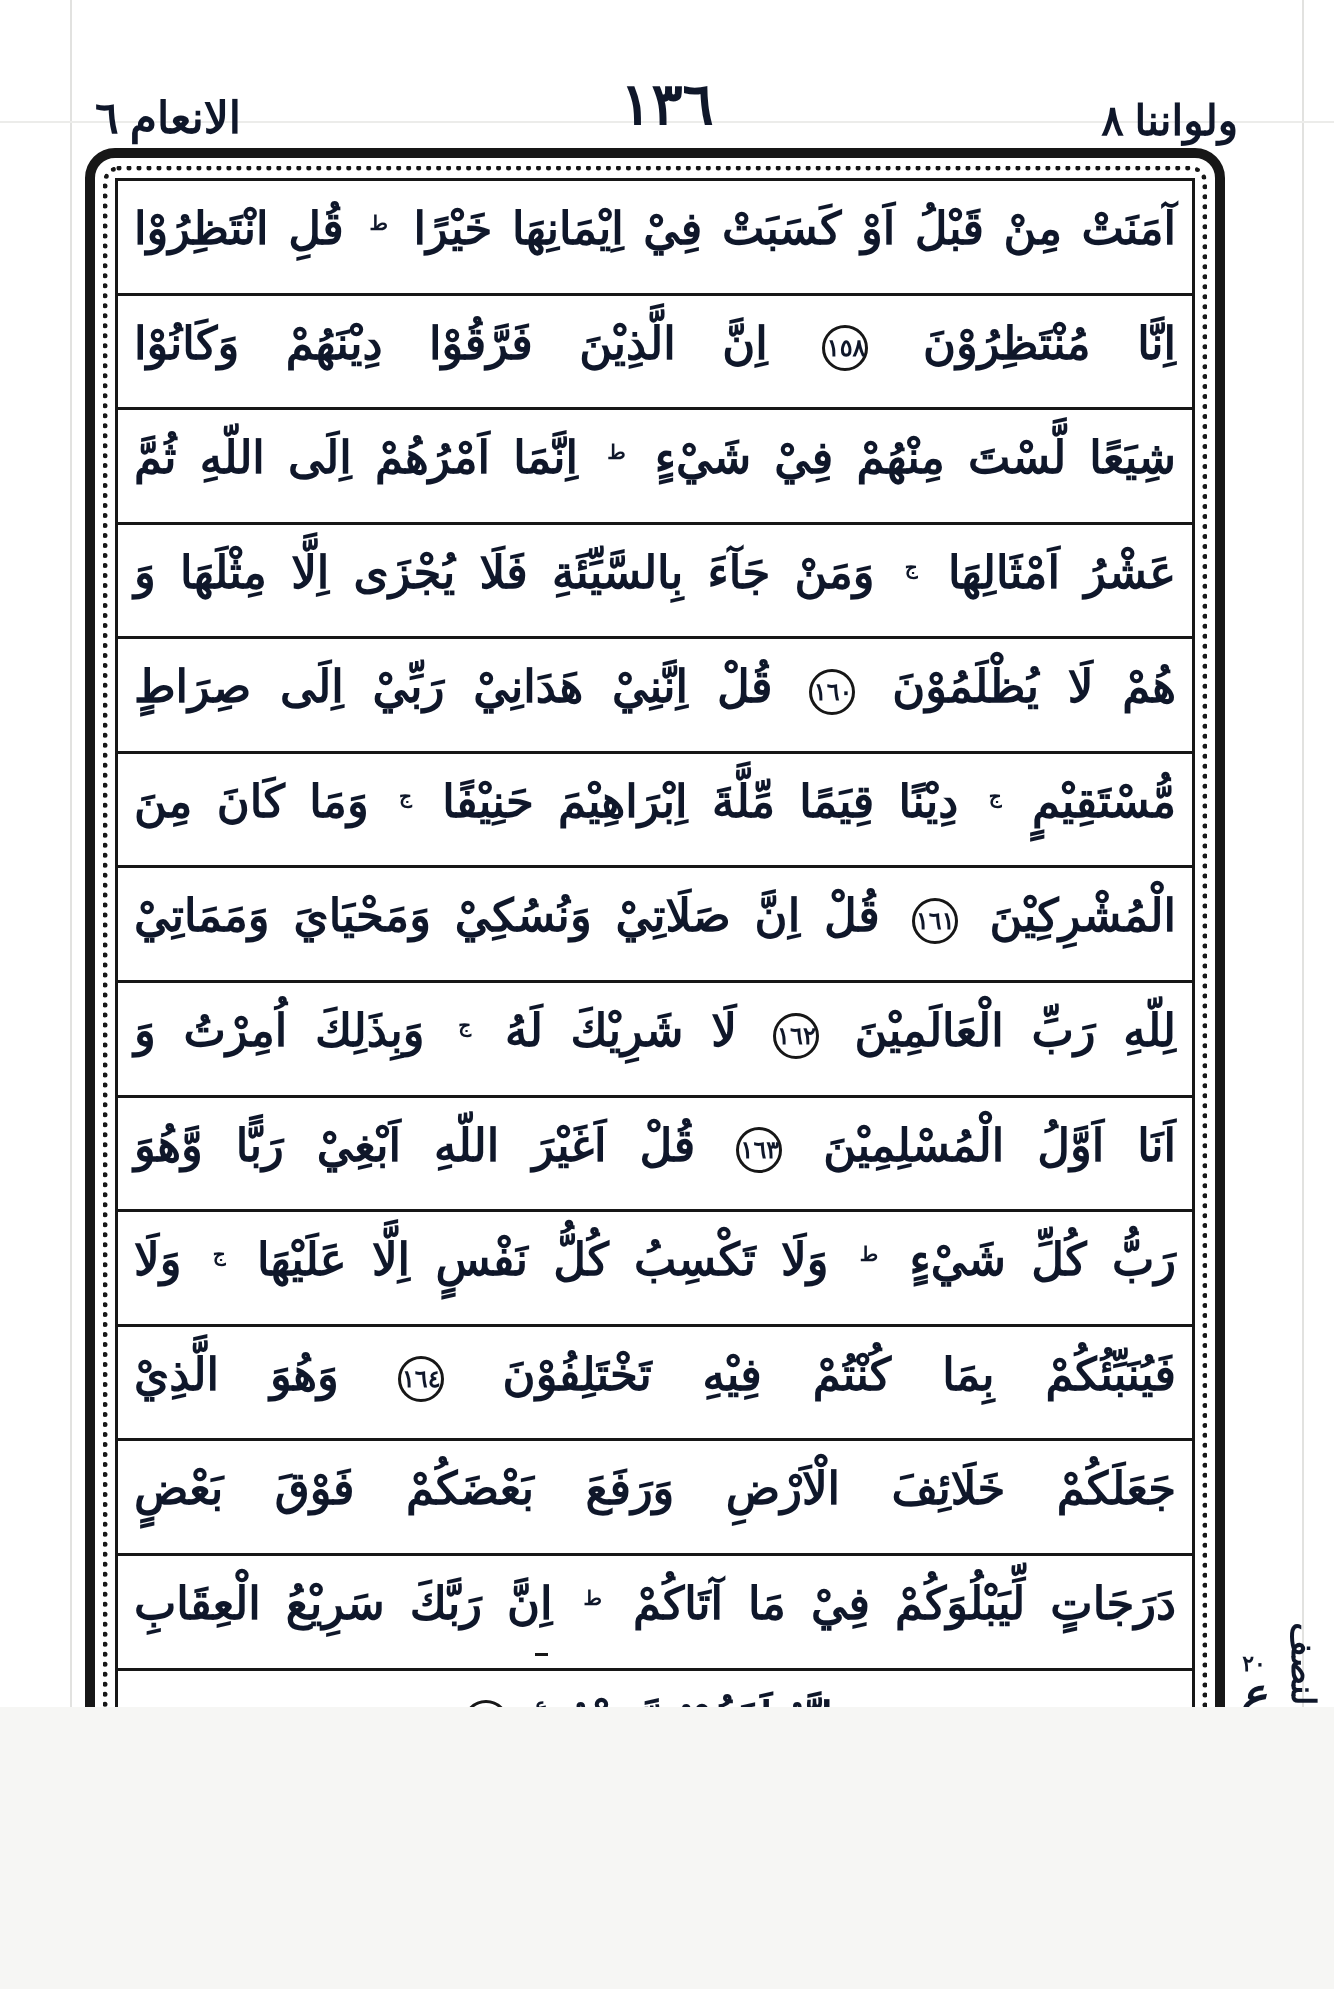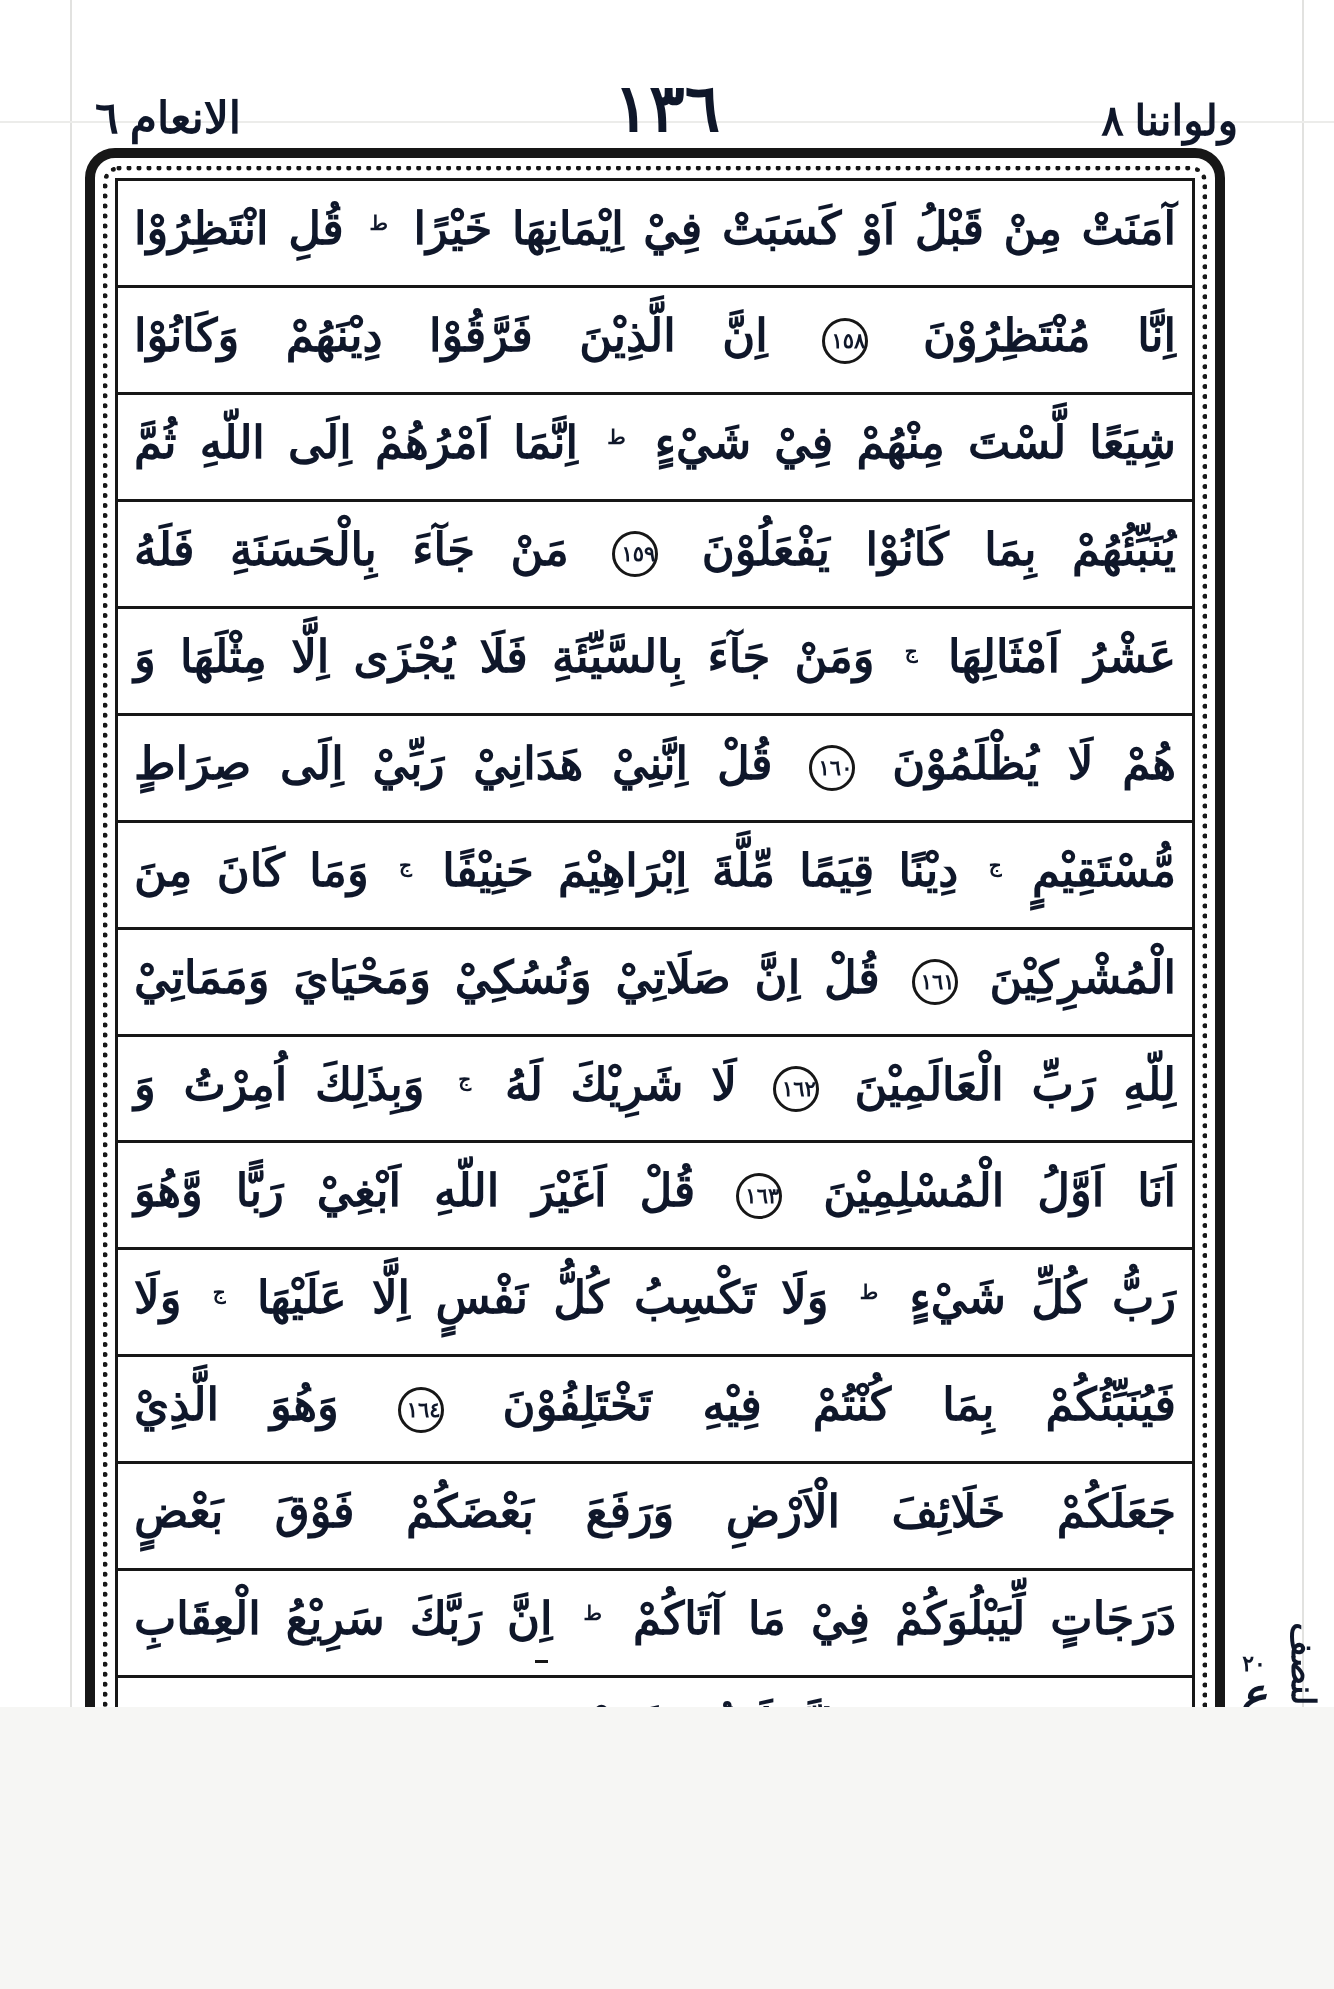--- a/index.html
+++ b/index.html
@@ -9,21 +9,21 @@
   }
   
   .vline{position:absolute;top:0;width:2px;height:100%;background:#e2e2e0;}
   .vline.left{left:70px;}
   .vline.right{left:1302px;}
   .hline{position:absolute;left:0;top:121px;width:100%;height:2px;background:#ececea;}
 
   
   .hdr{position:absolute;font-weight:bold;white-space:nowrap;}
   .hdr-surah{left:95px;top:92px;font-size:44px;}
-  .hdr-page{left:50%;top:70px;transform:translateX(-50%);font-size:66px;}
+  .hdr-page{left:50%;top:70px;transform:translateX(-50%);font-size:58px;}
   .hdr-juz{right:96px;top:96px;font-size:42px;}
 
   
   .frame{
     position:absolute;left:85px;top:148px;width:1140px;height:1667px;
     border:10px solid #171717;border-radius:30px;padding:8px;
     box-sizing:border-box;background:#ffffff;
   }
   .frame-bead{
     height:100%;box-sizing:border-box;
@@ -39,21 +39,21 @@
     flex:1;border-bottom:3px solid #171717;direction:rtl;
     padding:0 16px;font-size:45px;font-weight:bold;line-height:96px;
     text-align:justify;text-align-last:justify;white-space:nowrap;overflow:visible;
   }
   .qrow:last-child{border-bottom:none;}
   .qrow.center{text-align:center;text-align-last:center;}
   .qtext{letter-spacing:1px;}
   .vmark{
     display:inline-block;width:46px;height:46px;line-height:40px;
     border:3px solid #171717;border-radius:50%;text-align:center;
-    font-size:21px;font-weight:bold;vertical-align:middle;margin:0 8px;
+    font-size:24px;font-weight:bold;vertical-align:middle;margin:0 8px;
     box-sizing:border-box;letter-spacing:0;
   }
   .waqf{
     display:inline-block;font-size:20px;vertical-align:top;
     position:relative;top:-6px;margin:0 6px;letter-spacing:0;
   }
   .rsign{
     display:inline-block;font-size:22px;vertical-align:top;
     position:relative;top:-18px;margin:0 6px;border-top:3px solid #171717;
     padding-top:2px;letter-spacing:0;
@@ -91,21 +91,20 @@
   <div class="hdr hdr-surah" dir="rtl">الانعام ٦</div>
   <div class="hdr hdr-page" dir="rtl">١٣٦</div>
   <div class="hdr hdr-juz" dir="rtl">ولواننا ٨</div>
 
   <div class="frame">
     <div class="frame-bead">
       <div class="frame-inner" id="quran-rows">
           <div class="qrow" dir="rtl"><span class="qtext">آمَنَتْ مِنْ قَبْلُ اَوْ كَسَبَتْ فِيْ اِيْمَانِهَا خَيْرًا</span> <span class="waqf">ط</span> <span class="qtext">قُلِ انْتَظِرُوْا</span> </div>
           <div class="qrow" dir="rtl"><span class="qtext">اِنَّا مُنْتَظِرُوْنَ</span> <span class="vmark">١٥٨</span> <span class="qtext">اِنَّ الَّذِيْنَ فَرَّقُوْا دِيْنَهُمْ وَكَانُوْا</span> </div>
           <div class="qrow" dir="rtl"><span class="qtext">شِيَعًا لَّسْتَ مِنْهُمْ فِيْ شَيْءٍ</span> <span class="waqf">ط</span> <span class="qtext">اِنَّمَا اَمْرُهُمْ اِلَى اللّهِ ثُمَّ</span> </div>
-          <div class="qrow" dir="rtl"><span class="qtext">يُنَبِّئُهُمْ بِمَا كَانُوْا يَفْعَلُوْنَ</span> <span class="vmark">١٥٩</span> <span class="qtext">مَنْ جَآءَ بِالْحَسَنَةِ فَلَهُ</span> </div>
           <div class="qrow" dir="rtl"><span class="qtext">عَشْرُ اَمْثَالِهَا</span> <span class="waqf">ج</span> <span class="qtext">وَمَنْ جَآءَ بِالسَّيِّئَةِ فَلَا يُجْزَى اِلَّا مِثْلَهَا وَ</span> </div>
           <div class="qrow" dir="rtl"><span class="qtext">هُمْ لَا يُظْلَمُوْنَ</span> <span class="vmark">١٦٠</span> <span class="qtext">قُلْ اِنَّنِيْ هَدَانِيْ رَبِّيْ اِلَى صِرَاطٍ</span> </div>
           <div class="qrow" dir="rtl"><span class="qtext">مُّسْتَقِيْمٍ</span> <span class="waqf">ج</span> <span class="qtext">دِيْنًا قِيَمًا مِّلَّةَ اِبْرَاهِيْمَ حَنِيْفًا</span> <span class="waqf">ج</span> <span class="qtext">وَمَا كَانَ مِنَ</span> </div>
           <div class="qrow" dir="rtl"><span class="qtext">الْمُشْرِكِيْنَ</span> <span class="vmark">١٦١</span> <span class="qtext">قُلْ اِنَّ صَلَاتِيْ وَنُسُكِيْ وَمَحْيَايَ وَمَمَاتِيْ</span> </div>
           <div class="qrow" dir="rtl"><span class="qtext">لِلّهِ رَبِّ الْعَالَمِيْنَ</span> <span class="vmark">١٦٢</span> <span class="qtext">لَا شَرِيْكَ لَهُ</span> <span class="waqf">ج</span> <span class="qtext">وَبِذَلِكَ اُمِرْتُ وَ</span> </div>
           <div class="qrow" dir="rtl"><span class="qtext">اَنَا اَوَّلُ الْمُسْلِمِيْنَ</span> <span class="vmark">١٦٣</span> <span class="qtext">قُلْ اَغَيْرَ اللّهِ اَبْغِيْ رَبًّا وَّهُوَ</span> </div>
           <div class="qrow" dir="rtl"><span class="qtext">رَبُّ كُلِّ شَيْءٍ</span> <span class="waqf">ط</span> <span class="qtext">وَلَا تَكْسِبُ كُلُّ نَفْسٍ اِلَّا عَلَيْهَا</span> <span class="waqf">ج</span> <span class="qtext">وَلَا</span> </div>
           <div class="qrow" dir="rtl"><span class="qtext">فَيُنَبِّئُكُمْ بِمَا كُنْتُمْ فِيْهِ تَخْتَلِفُوْنَ</span> <span class="vmark">١٦٤</span> <span class="qtext">وَهُوَ الَّذِيْ</span> </div>
           <div class="qrow" dir="rtl"><span class="qtext">جَعَلَكُمْ خَلَائِفَ الْاَرْضِ وَرَفَعَ بَعْضَكُمْ فَوْقَ بَعْضٍ</span> </div>
           <div class="qrow" dir="rtl"><span class="qtext">دَرَجَاتٍ لِّيَبْلُوَكُمْ فِيْ مَا آتَاكُمْ</span> <span class="waqf">ط</span> <span class="qtext">اِنَّ رَبَّكَ سَرِيْعُ الْعِقَابِ</span>  </div>

